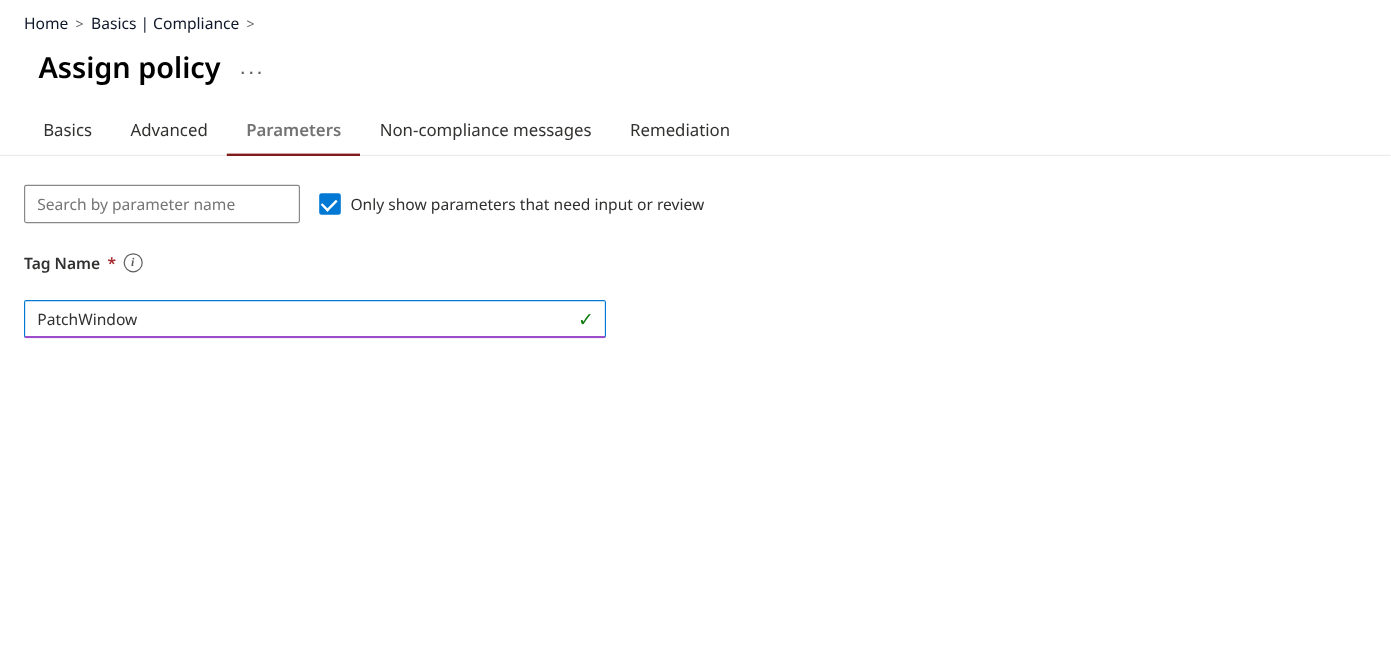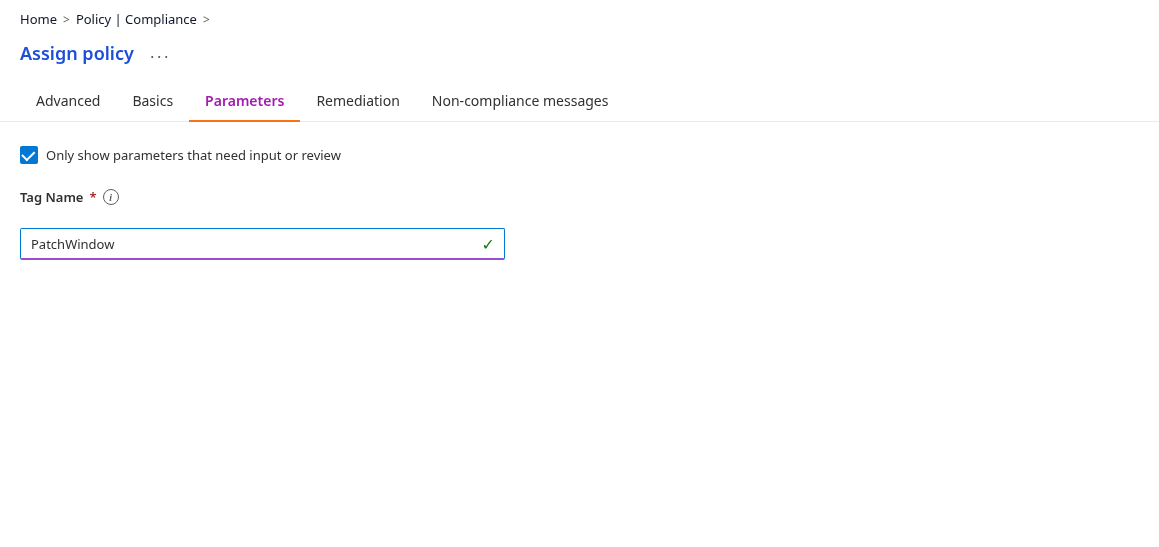--- a/index.html
+++ b/index.html
@@ -25,23 +25,24 @@
       color: #605e5c;
       font-size: 12px;
     }
     .page-header {
       display: flex;
       align-items: center;
       gap: 10px;
       padding: 6px 20px 16px 20px;
     }
     .page-title {
-      font-size: 18px;
-      font-weight: 600;
-      color: #1d4ed8;
+      font-size: 24px;
+      font-weight: 600;
+      color: #000000;
+      margin-left: 12px;
     }
     .more-btn {
       background: none;
       border: none;
       cursor: pointer;
       color: #605e5c;
       font-size: 18px;
       padding: 2px 6px;
       border-radius: 2px;
       letter-spacing: 2px;
@@ -61,22 +62,22 @@
       border-bottom: 2px solid transparent;
       margin-bottom: -1px;
       white-space: nowrap;
       background: none;
       border-top: none;
       border-left: none;
       border-right: none;
       font-family: inherit;
     }
     .tab.active {
-      color: #a21caf;
-      border-bottom: 2px solid #f97316;
+      color: #737373;
+      border-bottom: 2px solid #7f1d1d;
       font-weight: 600;
     }
     .content {
       padding: 24px 20px;
     }
     .filter-row {
       display: flex;
       align-items: center;
       gap: 16px;
       margin-bottom: 24px;
@@ -179,40 +180,41 @@
       font-size: 16px;
       pointer-events: none;
     }
   </style>
 </head>
 <body>
 
 <nav class="breadcrumb">
   <a>Home</a>
   <span class="breadcrumb-separator">&gt;</span>
-  <a>Policy | Compliance</a>
+  <a>Basics | Compliance</a>
   <span class="breadcrumb-separator">&gt;</span>
 </nav>
 
 <header class="page-header">
   <h1 class="page-title">Assign policy</h1>
   <button class="more-btn">...</button>
 </header>
 
 <nav class="tabs">
+  <button class="tab">Basics</button>
   <button class="tab">Advanced</button>
-  <button class="tab">Basics</button>
   <button class="tab active">Parameters</button>
+  <button class="tab">Non-compliance messages</button>
   <button class="tab">Remediation</button>
-  <button class="tab">Non-compliance messages</button>
 </nav>
 
 <main class="content">
 
   <div class="filter-row">
+    <input class="search-input" type="text" placeholder="Search by parameter name" style="">
     <label class="checkbox-wrapper">
       <div class="custom-checkbox"></div>
       <span class="checkbox-label">Only show parameters that need input or review</span>
     </label>
   </div>
 
   <div class="field-section">
     <div class="field-label">
       <span>Tag Name</span>
       <span class="required-star">*</span>

